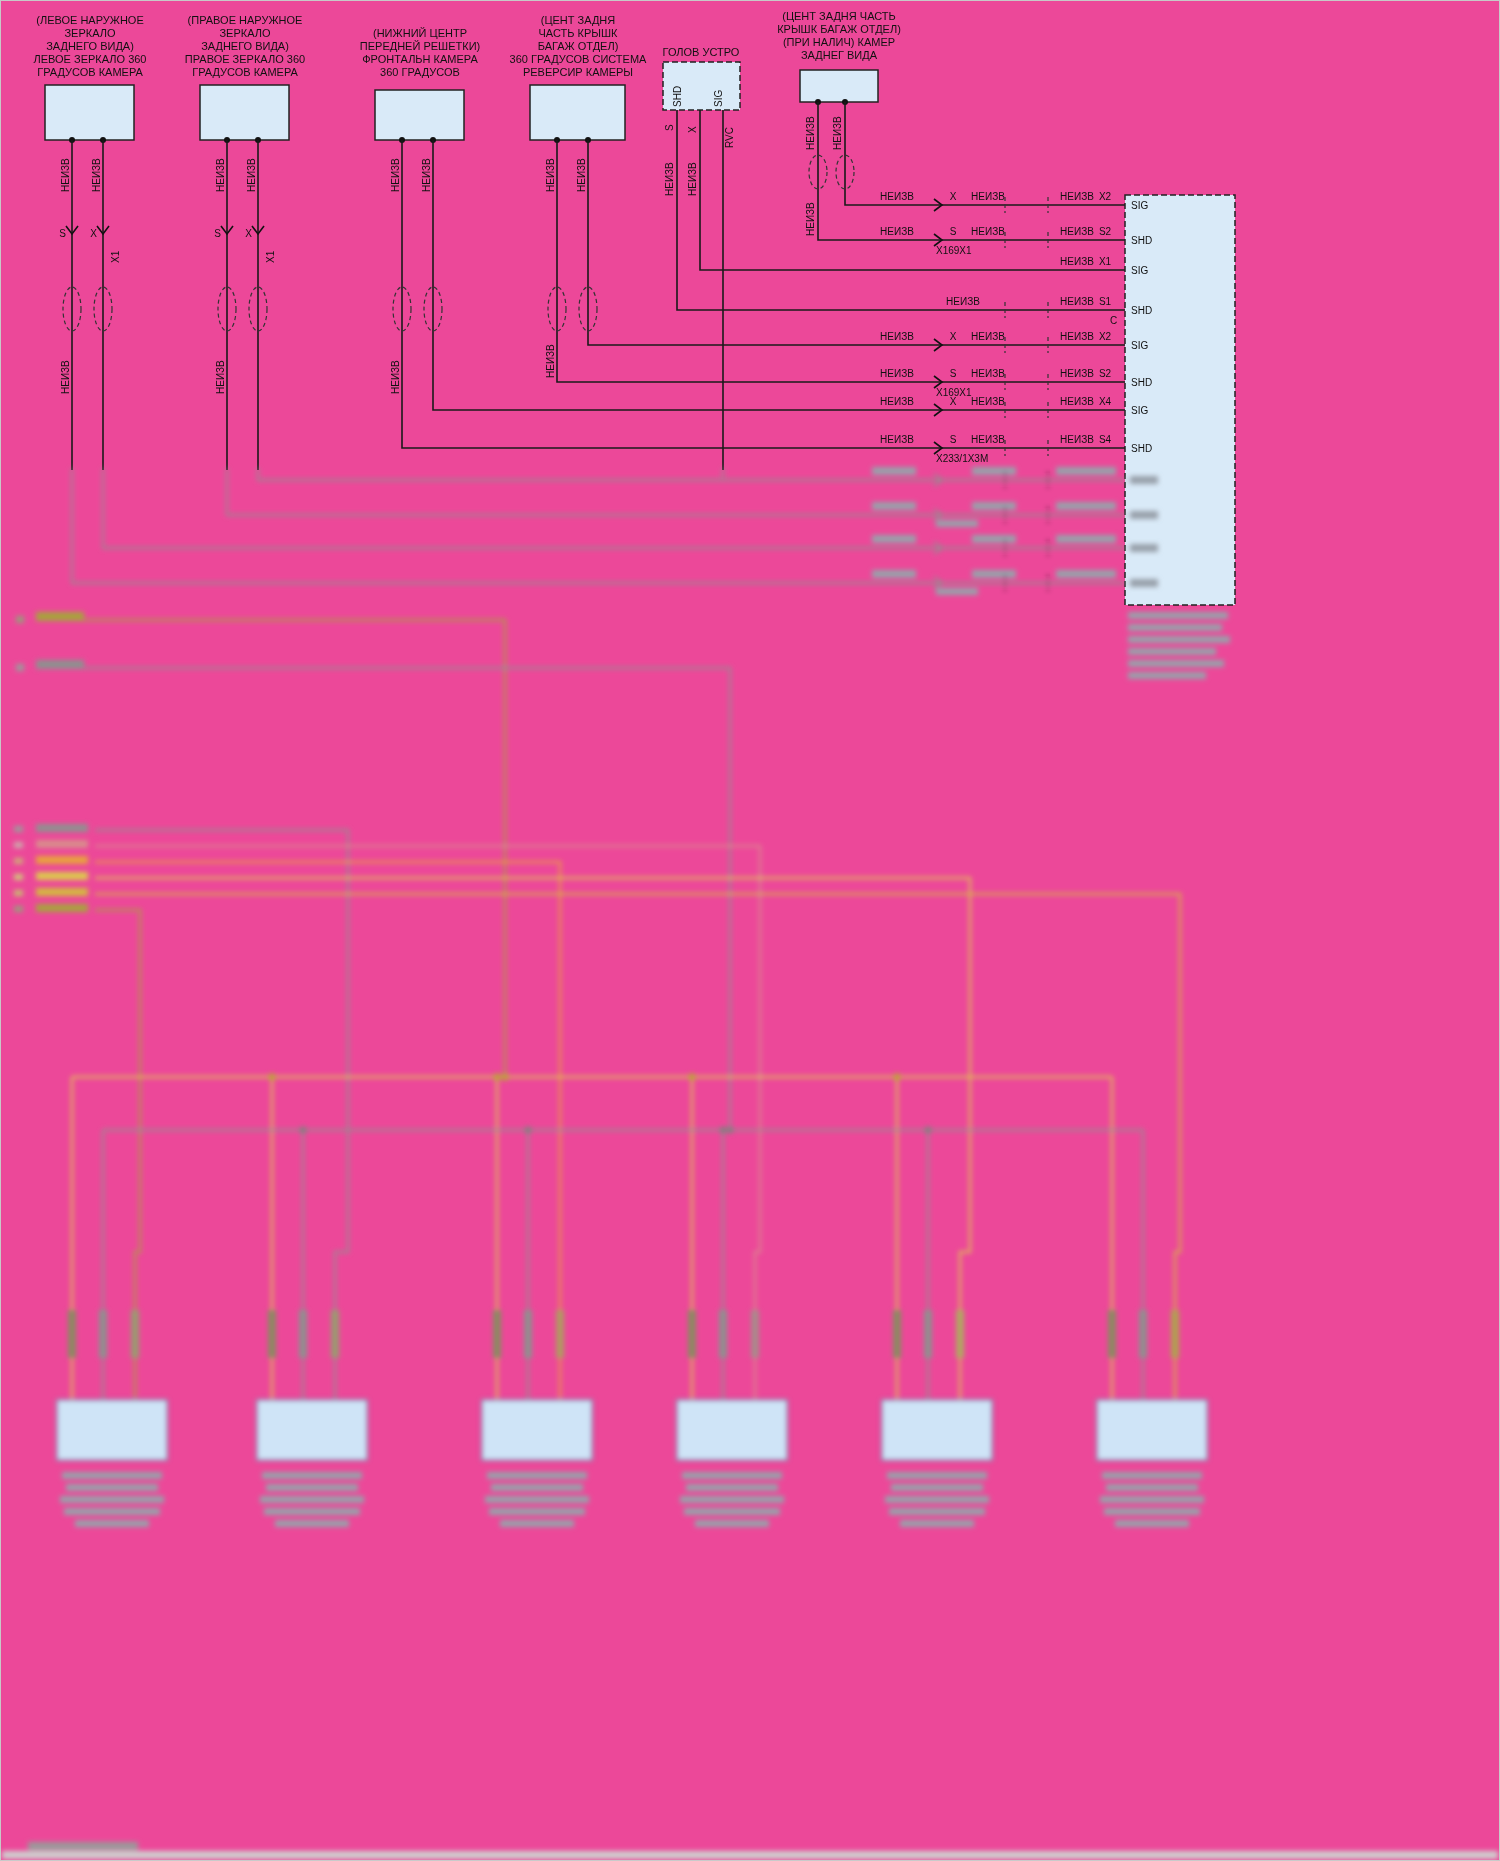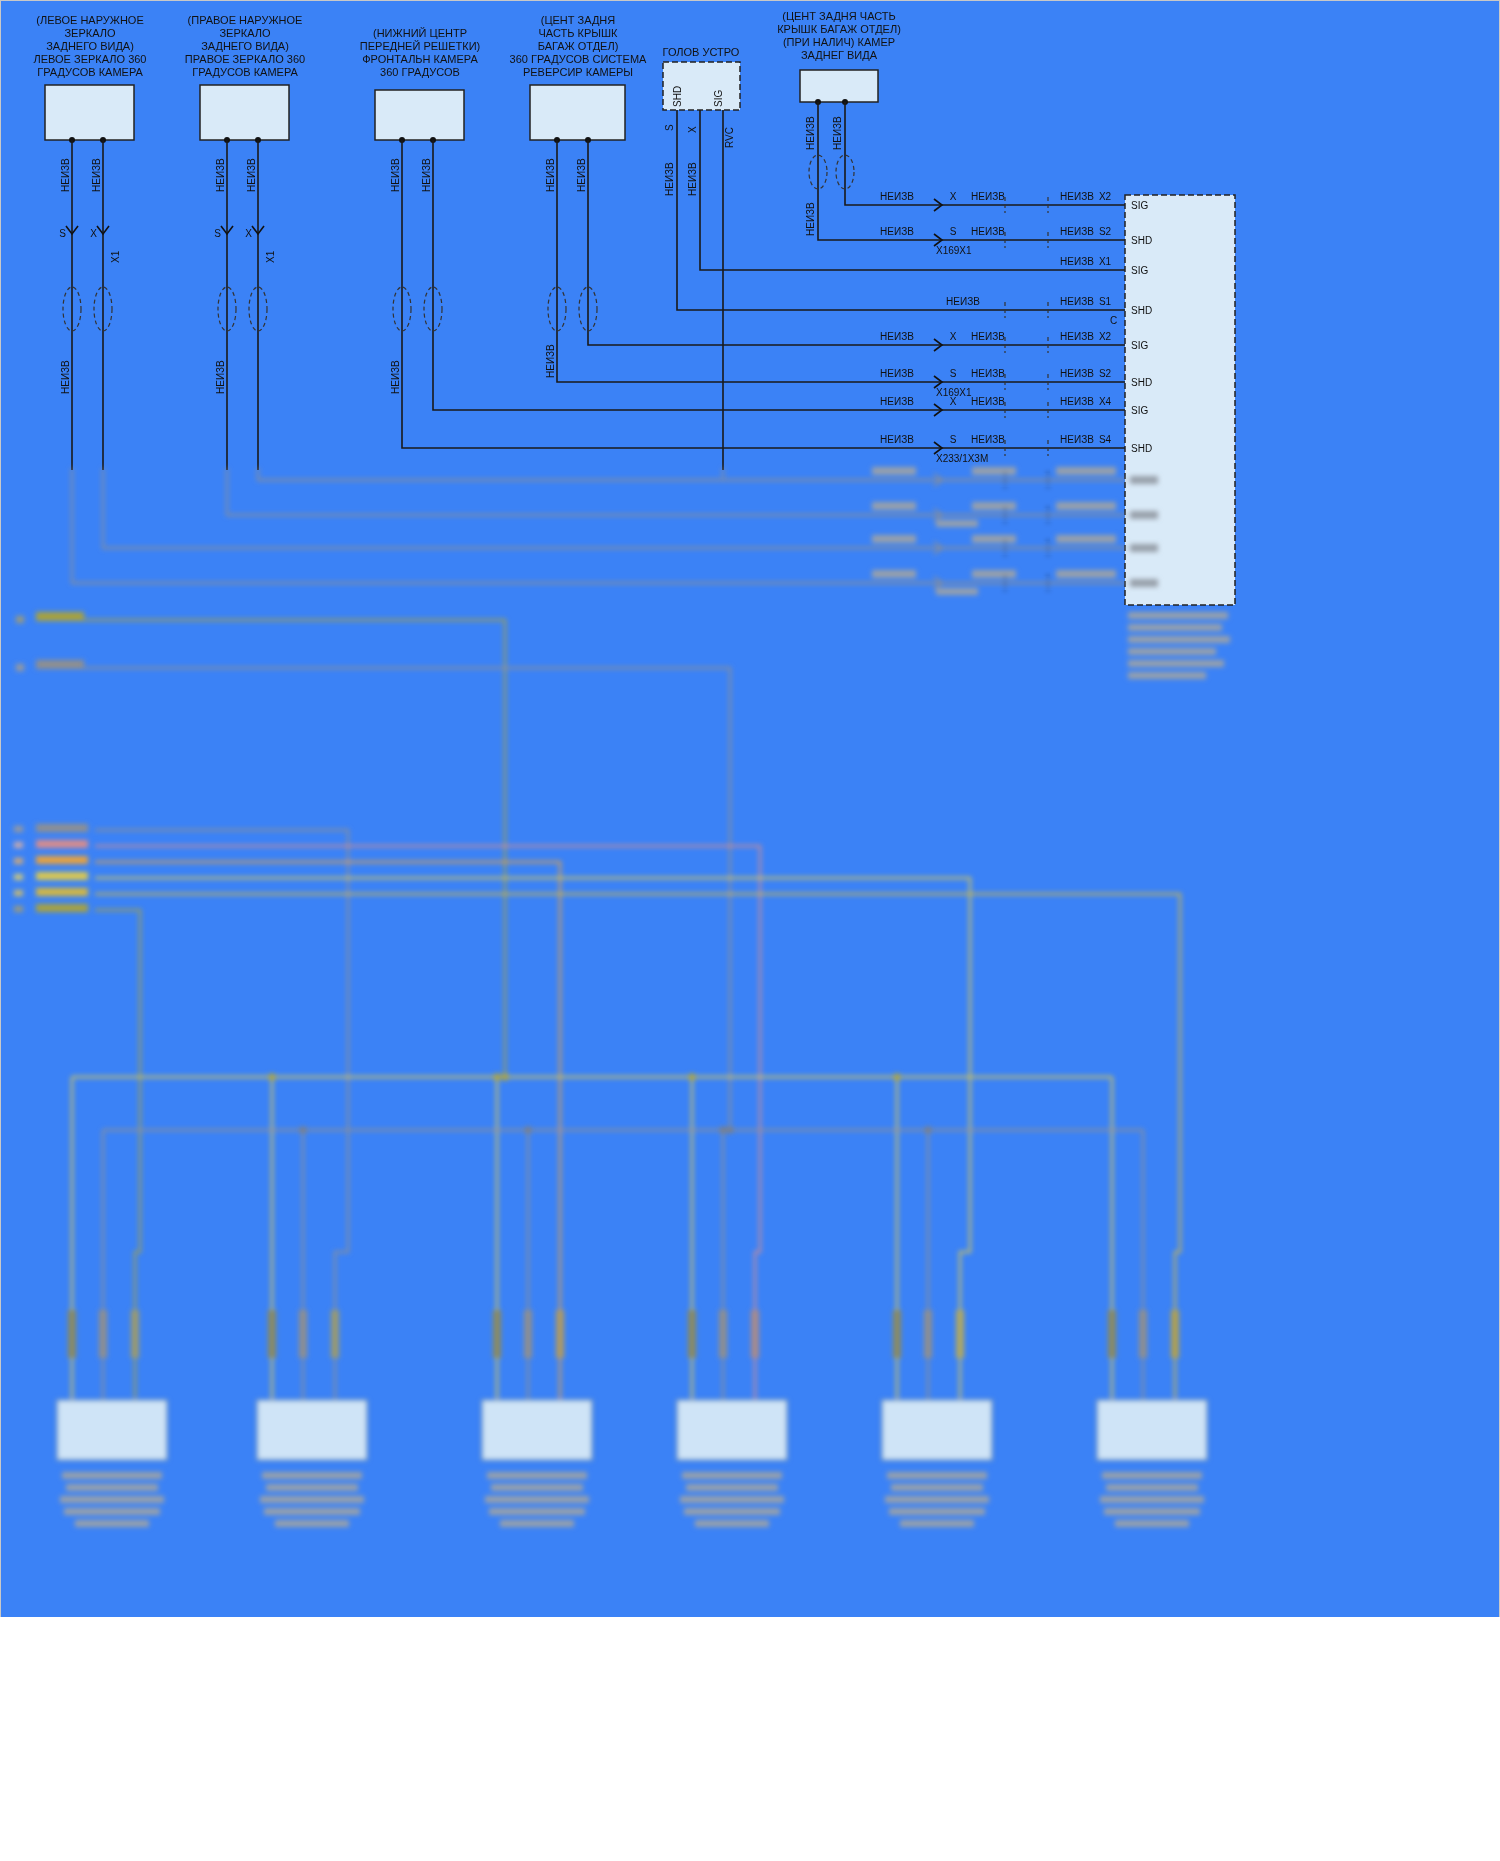--- a/index.html
+++ b/index.html
@@ -1,16 +1,16 @@
 <!DOCTYPE html>
 <html><head>
 <meta charset="utf-8">
 <style>
   html,body{margin:0;padding:0;background:#fff;}
-  #page{position:relative;width:1500px;height:1617px;background:#3b82f6;font-family:"Liberation Sans",sans-serif;}
+  #page{position:relative;width:1500px;height:1861px;background:#ec4899;font-family:"Liberation Sans",sans-serif;}
   svg{display:block}
   .w{stroke:#1a1a1a;stroke-width:1.6;fill:none}
   .box{fill:#d9eaf8;stroke:#222;stroke-width:1.5}
   .dash{stroke-dasharray:6 3}
   .t{font:11px "Liberation Sans",sans-serif;fill:#111}
   .ts{font:10px "Liberation Sans",sans-serif;fill:#111}
   .tc{text-anchor:middle}
   .te{text-anchor:end}
   .shield{stroke:#333;stroke-width:1.2;fill:none;stroke-dasharray:4 3}
   .dot{fill:#111}

